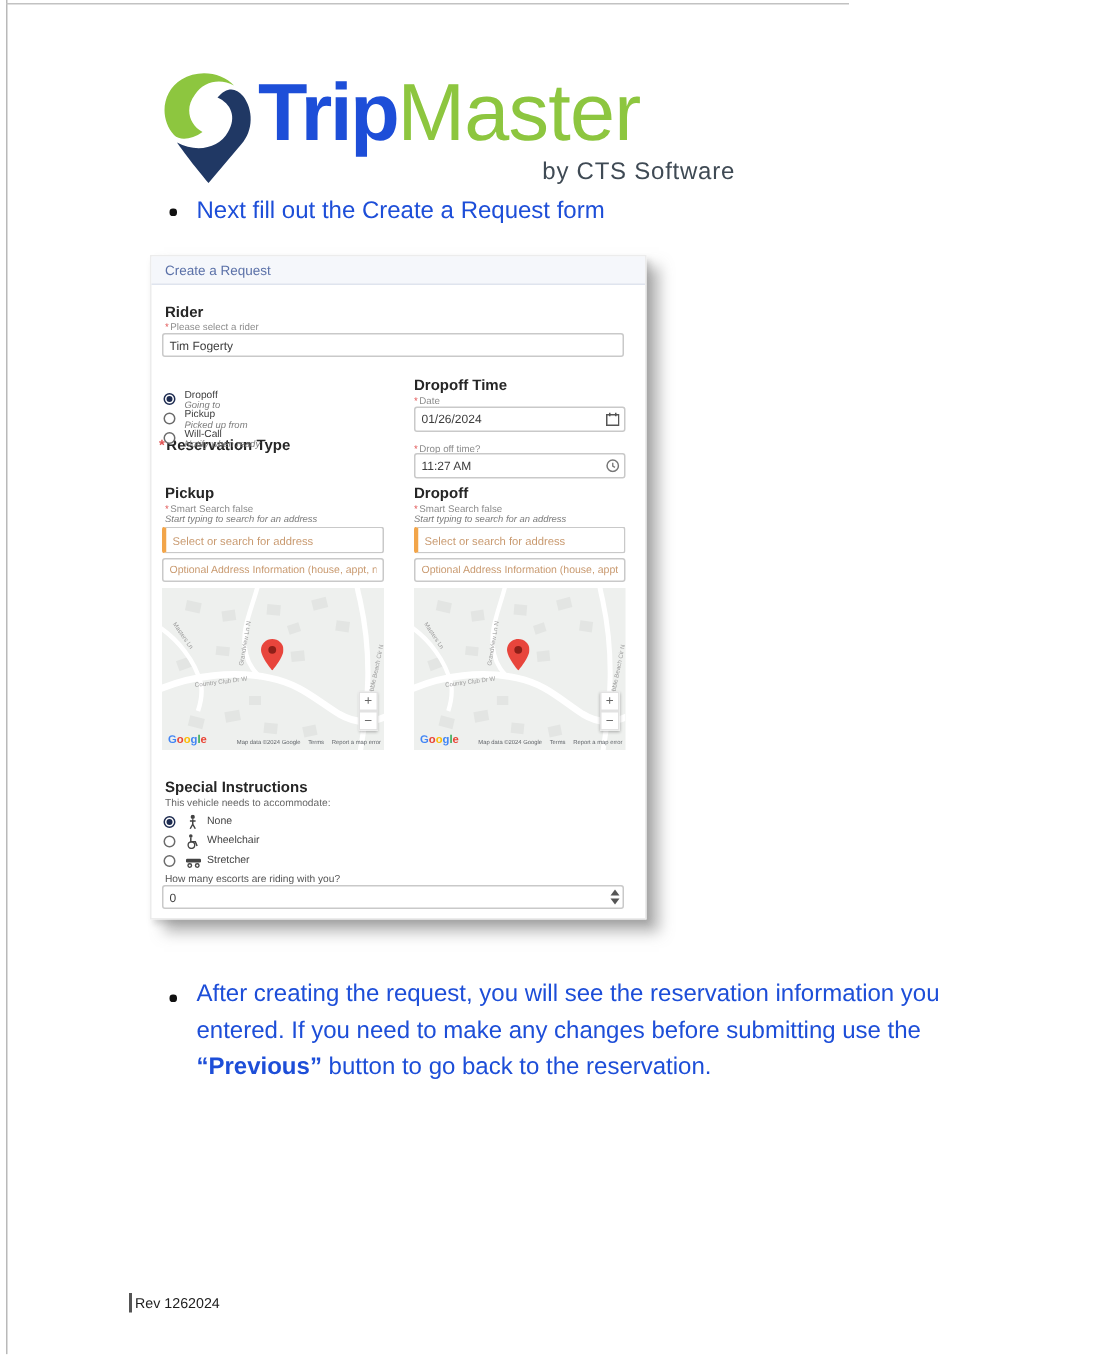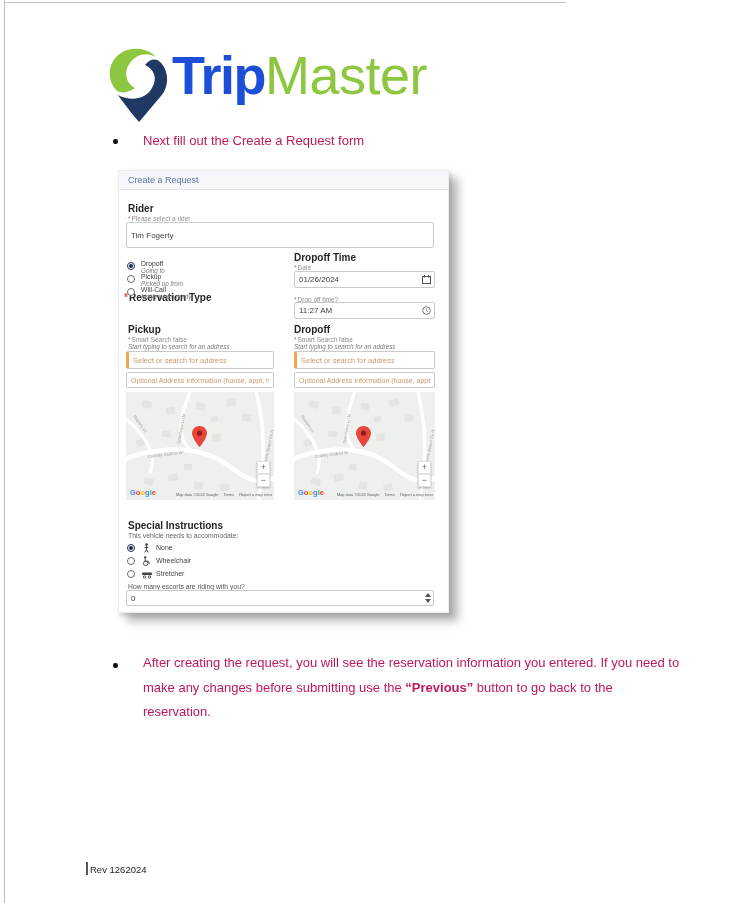--- a/index.html
+++ b/index.html
@@ -13,24 +13,24 @@
 
   
   .logo-pin{left:106px;top:48px;width:64px;height:76px;}
   .wordmark{left:172px;top:44px;font-size:54px;letter-spacing:-1.5px;white-space:nowrap;}
   .wordmark .trip{font-weight:bold;color:#1d4ed8;}
   .wordmark .master{font-weight:400;color:#8dc63f;letter-spacing:-0.5px;}
   .byline{left:308px;top:106px;width:182px;text-align:right;font-size:16px;color:#3f4a54;letter-spacing:0.5px;}
 
   
   .bullet-dot{width:4.5px;height:4.5px;border-radius:50%;background:#111;}
-  .doc-text{font-size:13px;color:#be185d;line-height:24.5px;margin-left:12px;}
-
-  
-  .form-shot{left:118px;top:170px;width:329px;height:441px;background:#fff;
+  .doc-text{font-size:16px;color:#1d4ed8;line-height:24.5px;}
+
+  
+  .form-shot{left:100px;top:170px;width:329px;height:441px;background:#fff;
              border:1px solid #ececec;
              box-shadow:9px 8px 9px rgba(110,110,110,.5),2px 3px 4px rgba(130,130,130,.3);}
   .fs-header{left:0;top:0;width:100%;height:19px;background:#f5f7fb;border-bottom:1px solid #dfe4ee;box-sizing:border-box;}
   .fs-title{left:9px;top:0;line-height:19px;font-size:9px;color:#5b71a8;}
   .h{font-size:10px;font-weight:bold;color:#262626;white-space:nowrap;}
   .tiny{font-size:6.5px;color:#8d8d8d;white-space:nowrap;}
   .tiny-i{font-size:6.3px;color:#7d7d7d;font-style:italic;white-space:nowrap;}
   .req{color:#e05252;margin-right:1px;}
   .fld{position:absolute;box-sizing:border-box;border:1px solid #c9c9c9;border-radius:2px;
        background:#fff;font-family:"Liberation Sans",sans-serif;font-size:8px;color:#3c3c3c;
@@ -74,35 +74,36 @@
 
   <div class="abs logo-pin">
     <svg width="64" height="76" viewBox="0 0 64 76">
       <path d="M10 42 C0 31 2 13 15 5 C26 -2 42 0 50 9 C41 4 30 6 24 15 C17 24 20 35 29 40 C22 45 14 46 10 42 Z" fill="#8dc63f"></path>
       <path d="M56 16 C63 25 63 39 55 48 L33 74 C33 74 21 60 12 47 C25 54 40 51 46 40 C52 30 48 21 39 17 C45 10 51 10 56 16 Z" fill="#203864"></path>
     </svg>
   </div>
   <div class="abs wordmark">
     <span class="trip">Trip</span><span class="master">Master</span>
   </div>
+  <div class="abs byline">by CTS Software</div>
 
   <div class="abs bullet-dot" style="left:113px;top:139px;"></div>
   <div class="abs doc-text" style="left:131px;top:129px;">Next fill out the Create a Request form</div>
 
   <div class="abs form-shot">
 
     <div class="abs fs-header">
       <div class="abs fs-title">Create a Request</div>
     </div>
 
     <div class="abs h" style="left:9px;top:32px;">Rider</div>
     <div class="abs tiny" style="left:9px;top:44px;">
       <span class="req">*</span><span>Please select a rider</span>
     </div>
-    <input class="fld" style="left: 7px; top: 51px; width: 308px; height: 26px;" readonly="" value="Tim Fogerty">
+    <input class="fld" style="left: 7px; top: 51px; width: 308px; height: 16px;" readonly="" value="Tim Fogerty">
 
     <div class="abs h" style="left:5px;top:81px;margin-top:40px;">
       <span class="req">*</span><span>Reservation Type</span>
     </div>
     <div class="abs" style="left:8px;top:89px;">
       <span class="radio sel abs" style="left:0;top:2px;"></span>
       <div class="abs" style="left:14px;top:0;">
         <div class="opt-label">Dropoff</div>
         <div class="opt-sub">Going to</div>
       </div>

